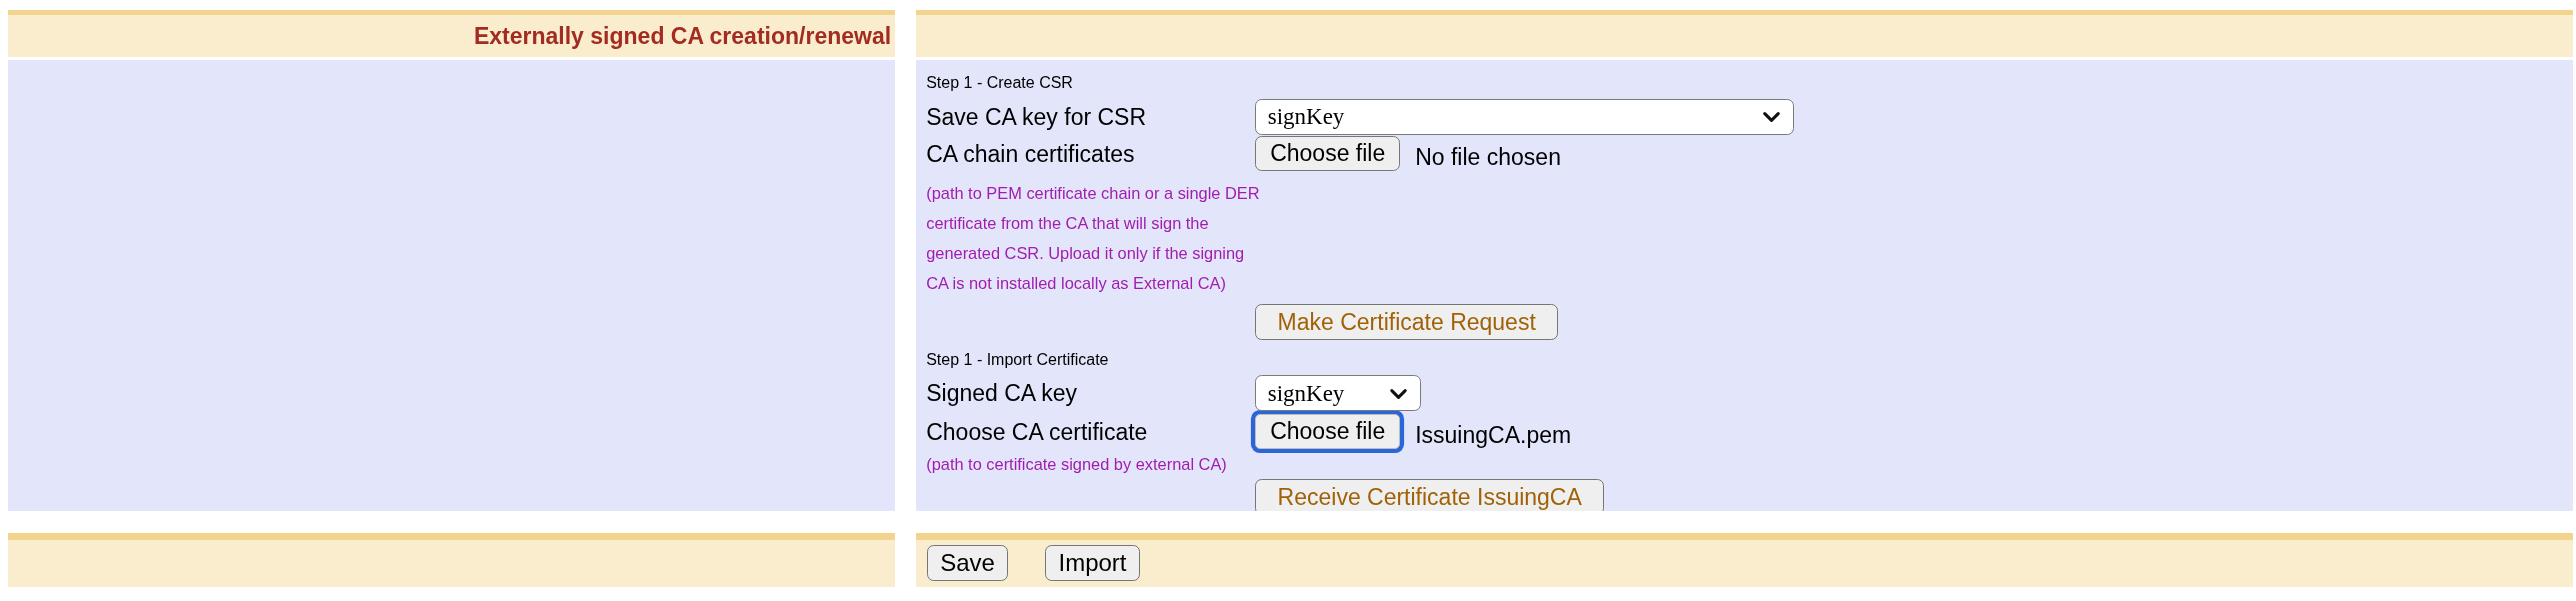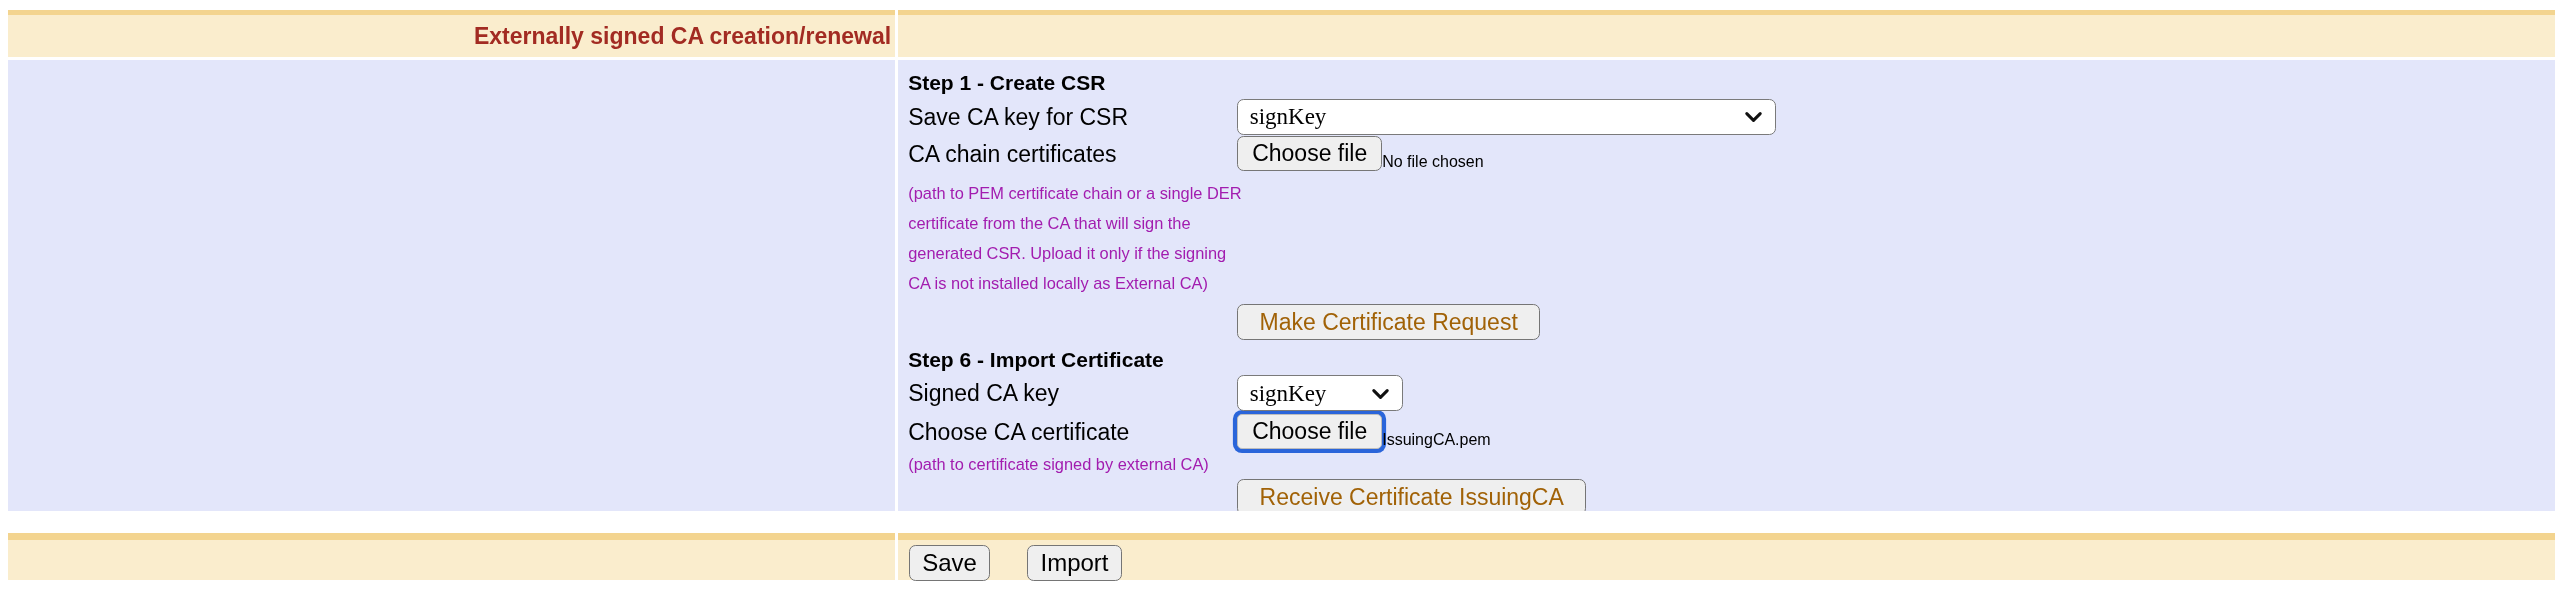--- a/index.html
+++ b/index.html
@@ -6,54 +6,54 @@
   html, body { margin: 0; padding: 0; }
   body {
     width: 2576px; height: 601px;
     background: #ffffff;
     font-family: "Liberation Sans", sans-serif;
     color: #000;
     overflow: hidden;
   }
   #screen { position: relative; width: 2576px; height: 601px; }
 
-  .row { display: flex; margin-left: 8.2px; column-gap: 3px; }
+  .row { display: flex; margin-left: 8.2px; column-gap: 21px; }
   .header-row  { margin-top: 10px; }
   .content-row { margin-top: 3.3px; }
   .footer-row  { margin-top: 21.4px; }
 
   .cell-left  { width: 887px; flex: 0 0 887px; }
   .cell-right { width: 1657px; flex: 0 0 1657px; }
 
   .tan-cell {
     background: #FAEDCD;
     border-top: 5px solid #F3D48F;
     height: 47px;
   }
   .lav-cell { background: #E3E6FA; height: 451px; }
   .tan2-cell {
     background: #FAEDCD;
     border-top: 7.4px solid #F3D48F;
-    height: 47px;
+    height: 54px;
   }
 
   .section-title {
     line-height: 42px;
     font-size: 23px;
     font-weight: bold;
     color: #A22B22;
     text-align: right;
     padding-right: 4.1px;
     white-space: nowrap;
   }
 
   .form-cell { padding: 10px 0 0 10px; overflow: hidden; }
 
   .step-heading {
-    font-size: 21px; font-weight: bold;
+    font-size: 16px; font-weight: normal;
     line-height: 25px;
     margin: 0 0 3.3px 0;
   }
   .h2-gap { margin-top: 6.6px; }
 
   .form-row {
     display: flex; align-items: center;
     margin-bottom: 1.6px;
     min-height: 36px;
   }
@@ -94,21 +94,21 @@
     font-family: "Liberation Sans", sans-serif;
     font-size: 23px;
     color: #000;
     padding: 0;
   }
   .file-btn-focused {
     border: 1.6px solid #bdbdbd;
     box-shadow: 0 0 0 4.1px #2A65DA;
     border-radius: 5px;
   }
-  .file-status { font-size: 16px; margin-left: 0; white-space: nowrap; }
+  .file-status { font-size: 23px; margin-left: 15px; white-space: nowrap; }
 
   .note {
     font-size: 16.4px;
     color: #a21caf;
     line-height: 30px;
     margin: 6.6px 0 6.6px 0;
   }
   .note2 { margin: 3.3px 0 5px 0; line-height: 20px; }
 
   .action-btn {
@@ -182,21 +182,21 @@
 
       <div class="note">
         <div>(path to PEM certificate chain or a single DER</div>
         <div>certificate from the CA that will sign the</div>
         <div>generated CSR. Upload it only if the signing</div>
         <div>CA is not installed locally as External CA)</div>
       </div>
 
       <button class="action-btn">Make Certificate Request</button>
 
-      <div class="step-heading h2-gap">Step 6 - Import Certificate</div>
+      <div class="step-heading h2-gap">Step 1 - Import Certificate</div>
 
       <div class="form-row">
         <div class="form-label">Signed CA key</div>
         <span class="sel-wrap sel-small">
           <select>
             <option>signKey</option>
           </select>
           <svg class="chevron" viewBox="0 0 24 24">
             <path d="M5 9l7 7 7-7" stroke="#111" stroke-width="3.2" fill="none" stroke-linecap="round" stroke-linejoin="round"></path>
           </svg>

